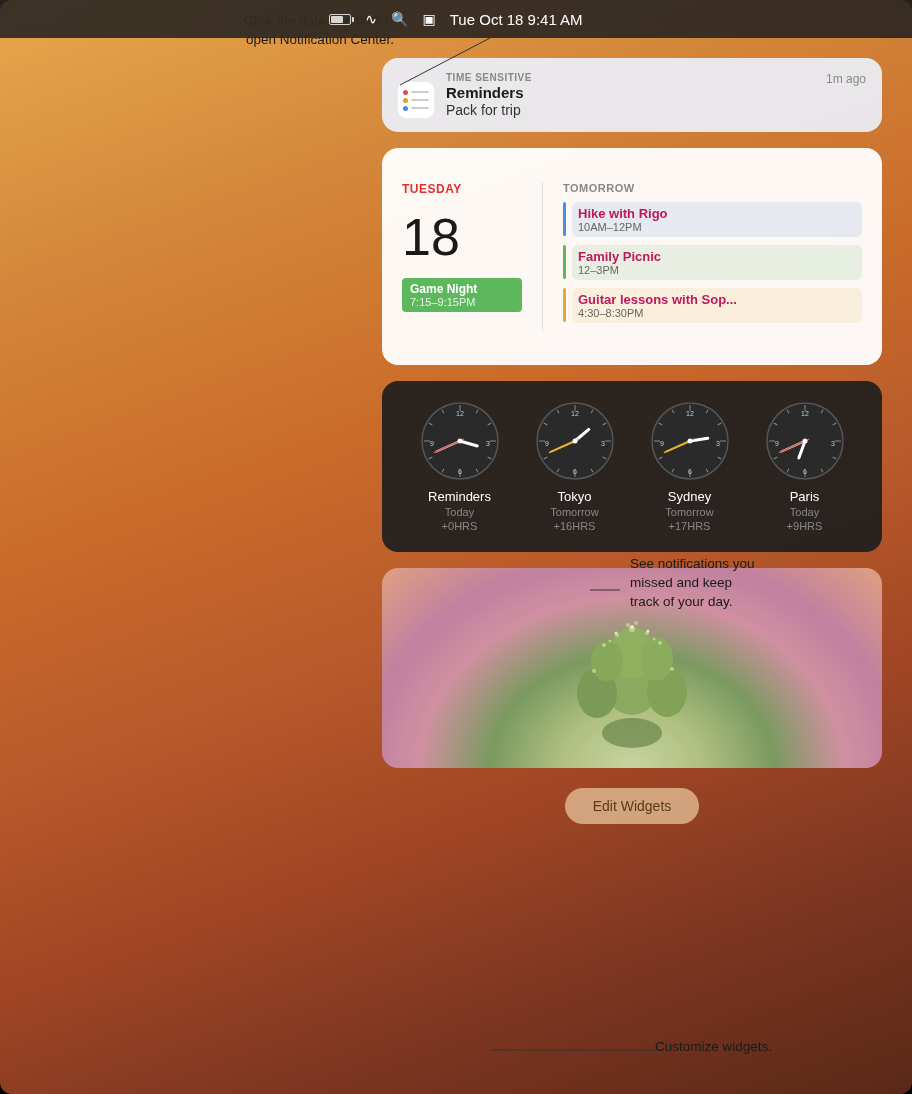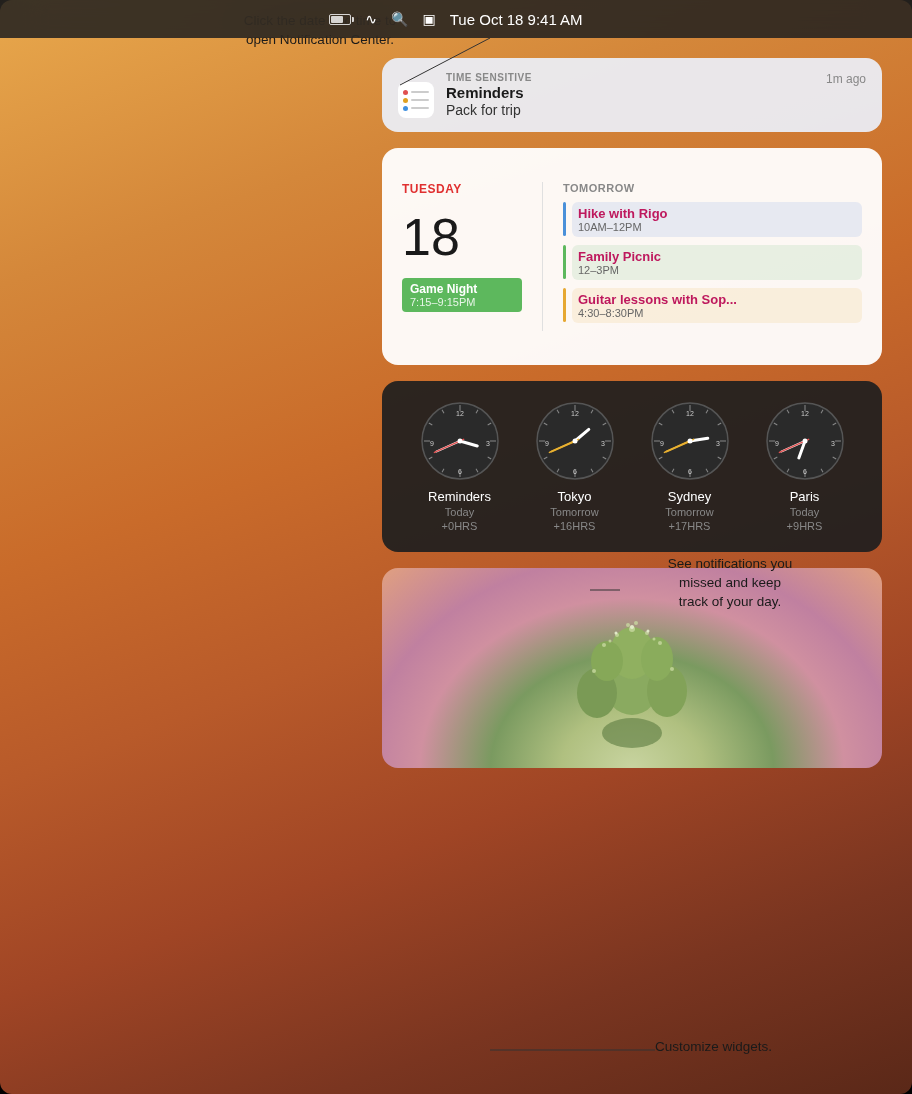--- a/index.html
+++ b/index.html
@@ -602,33 +602,36 @@
 
         <g fill="#e8f0d0" opacity="0.9">
           <circle cx="100" cy="54" r="2"></circle>
           <circle cx="84" cy="60" r="1.5"></circle>
           <circle cx="116" cy="58" r="1.5"></circle>
         </g>
       </svg>
     </div>
   </div>
 
+  <div class="edit-widgets-btn">
+    <button class="edit-btn">Edit Widgets</button>
+  </div>
 
 </div>
 
 <svg class="ann-svg">
 
   <line x1="400" y1="85" x2="490" y2="38" stroke="#333" stroke-width="1" stroke-dasharray="none"></line>
 
   <line x1="620" y1="590" x2="590" y2="590" stroke="#333" stroke-width="1"></line>
 
   <line x1="655" y1="1050" x2="490" y2="1050" stroke="#333" stroke-width="1"></line>
 </svg>
 
 <div class="annotation-box" style="left:200px; top:12px; width:240px;">
   <span>Click the date and time to<br>open Notification Center.</span>
 </div>
-<div class="annotation-box" style="left:630px; top:555px; width:200px; text-align:center;">
+<div class="annotation-box" style="left:630px; top:555px; width:200px; text-align:left;">
   <span>See notifications you<br>missed and keep<br>track of your day.</span>
 </div>
 <div class="annotation-box" style="left:655px; top:1038px; width:200px; text-align:left;">
   <span>Customize widgets.</span>
 </div>
 
 </body></html>

